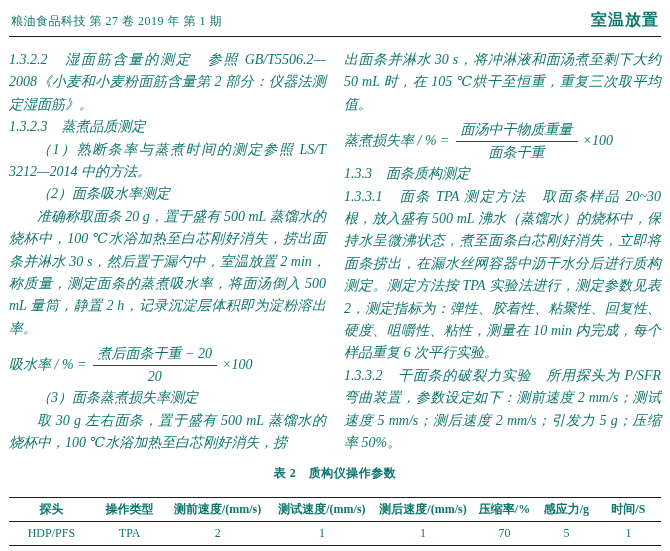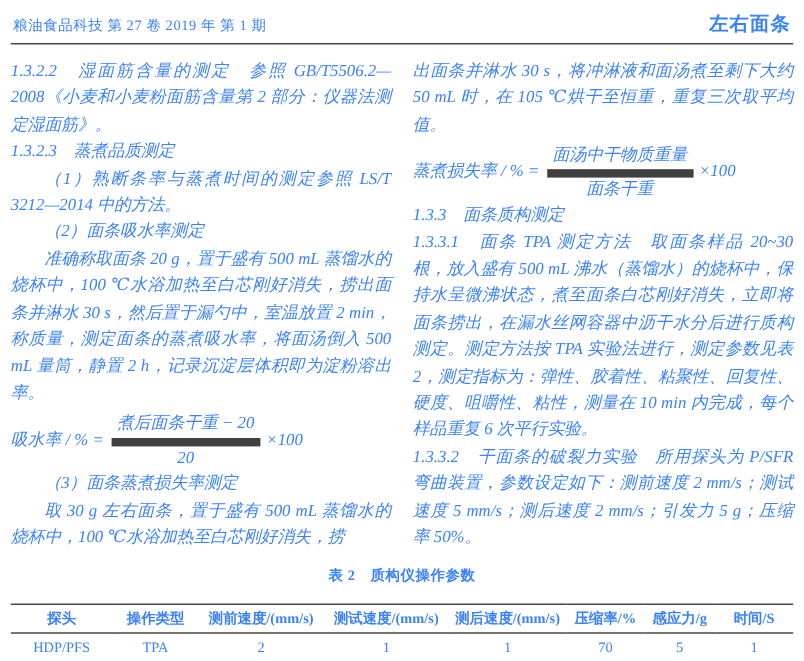--- a/index.html
+++ b/index.html
@@ -2,21 +2,21 @@
 <html><head>
 <meta charset="utf-8">
 <style>
   html, body { margin: 0; padding: 0; background: #ffffff; }
   .page {
     width: 670px;
     height: 551px;
     box-sizing: border-box;
     padding: 8px 9px 0 9px;
     background: #ffffff;
-    color: #3b82f6;
+    color: #0f766e;
     font-family: "Liberation Serif", "DejaVu Serif", serif;
     overflow: hidden;
   }
   
   .running-head {
     display: flex;
     justify-content: space-between;
     align-items: baseline;
     border-bottom: 1.5px solid #1c1c1c;
     padding: 2px 2px 5px 2px;
@@ -50,21 +50,21 @@
     text-align: center;
   }
   .formula .lhs { margin-right: 4px; white-space: nowrap; }
   .frac {
     display: inline-flex;
     flex-direction: column;
     vertical-align: middle;
     margin: 0 2px;
   }
   .frac .num {
-    border-bottom: 7px solid #404040;
+    border-bottom: 1px solid #404040;
     padding: 1px 5px 2px 5px;
     white-space: nowrap;
   }
   .frac .den { padding: 2px 5px 0 5px; white-space: nowrap; }
   .formula .suffix { margin-left: 3px; white-space: nowrap; }
 
   
   .table-block { margin-top: 10px; }
   .table-caption {
     text-align: center;
@@ -94,21 +94,21 @@
     white-space: nowrap;
   }
 </style>
 </head>
 <body>
 
 <div class="page">
 
   <div class="running-head">
     <span class="journal-info">粮油食品科技 第 27 卷 2019 年 第 1 期</span>
-    <span class="section-label">左右面条</span>
+    <span class="section-label">室温放置</span>
   </div>
 
   <div class="columns">
 
     <div class="col">
       <p>1.3.2.2　湿面筋含量的测定　参照 GB/T5506.2—2008《小麦和小麦粉面筋含量第 2 部分：仪器法测定湿面筋》。</p>
       <p>1.3.2.3　蒸煮品质测定</p>
       <p class="indent">（1）熟断条率与蒸煮时间的测定参照 LS/T 3212—2014 中的方法。</p>
       <p class="indent">（2）面条吸水率测定</p>
       <p class="indent">准确称取面条 20 g，置于盛有 500 mL 蒸馏水的烧杯中，100 ℃水浴加热至白芯刚好消失，捞出面条并淋水 30 s，然后置于漏勺中，室温放置 2 min，称质量，测定面条的蒸煮吸水率，将面汤倒入 500 mL 量筒，静置 2 h，记录沉淀层体积即为淀粉溶出率。</p>

